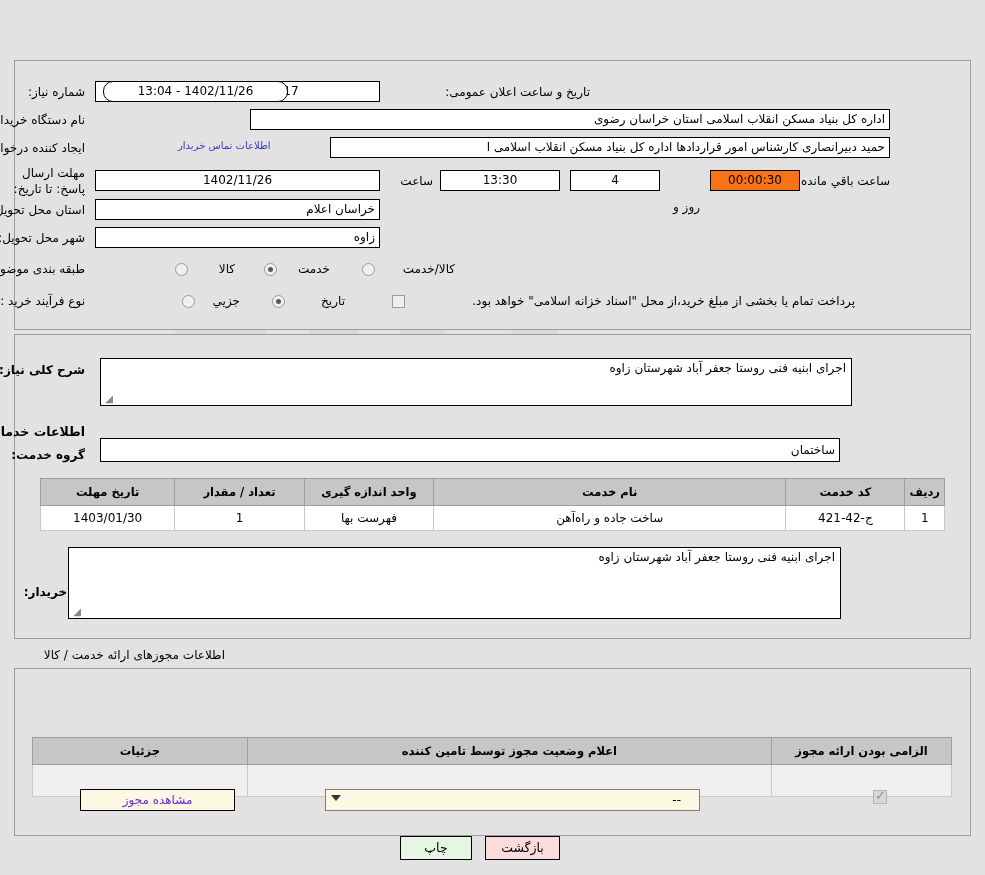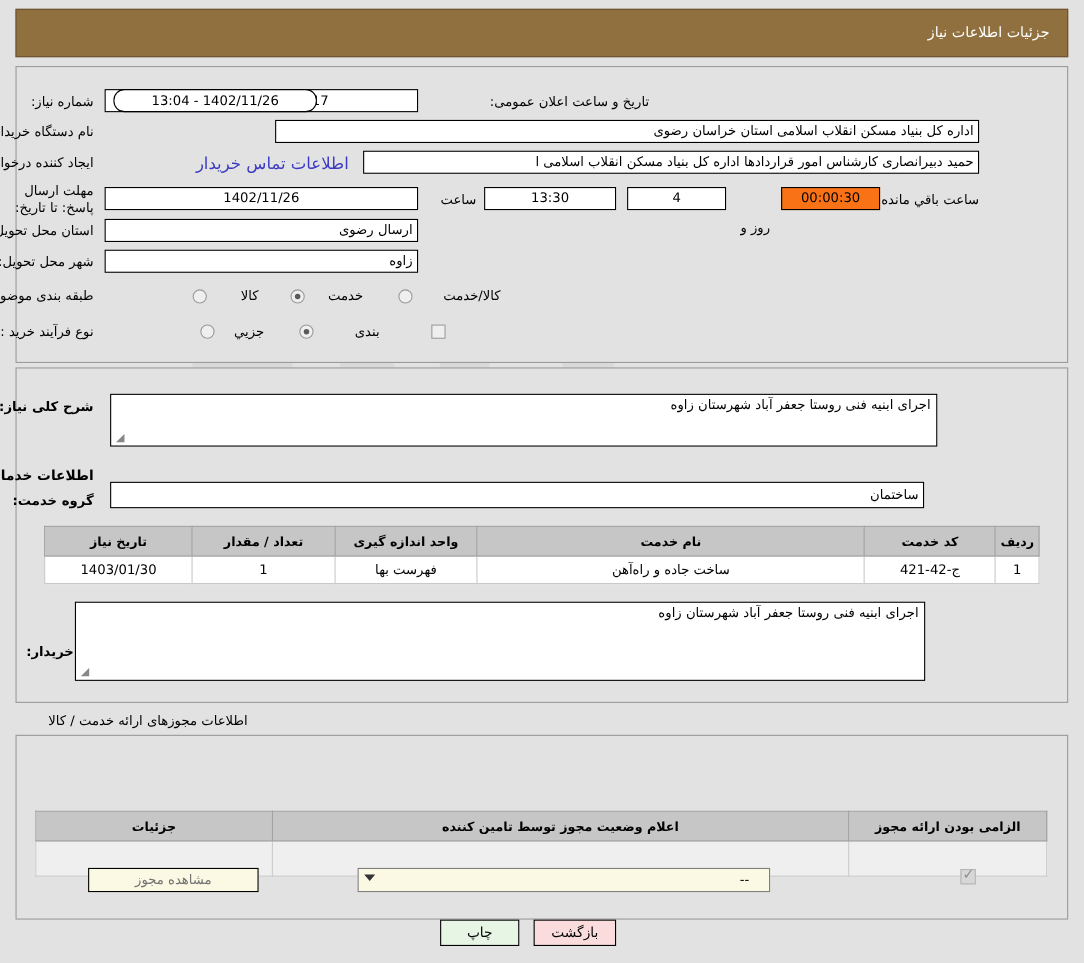--- a/index.html
+++ b/index.html
@@ -92,21 +92,21 @@
     text-align: right;
     direction: rtl;
     z-index: 3;
   }
   .fld.ctr { text-align: center; }
   .fld.cream { background: #f97316; }
 
   .linktxt {
     position: absolute;
     color: #3a3ac4;
-    font-size: 15px;
+    font-size: 10px;
     white-space: nowrap;
     z-index: 4;
     cursor: pointer;
   }
 
   
   .radio {
     position: absolute;
     width: 13px; height: 13px;
     border-radius: 50%;
@@ -199,21 +199,21 @@
     border-top: 6px solid #333;
   }
   .btn-sm {
     position: absolute;
     background: #fbf8e3;
     border: 1px solid #000;
     height: 22px;
     line-height: 20px;
     font-size: 12px;
     text-align: center;
-    color: #737373;
+    color: #6d28d9;
     z-index: 4;
     cursor: pointer;
   }
   .chk-on {
     position: absolute;
     width: 14px; height: 14px;
     border: 1px solid #b4b4b4;
     background: #d7d7d7;
     z-index: 4;
   }
@@ -251,23 +251,20 @@
       <path d="M175 25 h70 l0 22 -24 0 0 170 c0 22 -14 36 -34 36 h-12 z"></path>
       <path d="M196 25 h120 c34 0 56 22 56 54 0 26 -14 44 -36 52 l42 96 h-50 l-36 -86 h-26 v86 h-44 z M262 69 v52 h30 c16 0 26 -10 26 -26 0 -16 -10 -26 -26 -26 z"></path>
       <path d="M390 210 l66 -185 h46 l66 185 h-48 l-12 -38 h-60 l-12 38 z M462 136 h36 l-18 -58 z"></path>
     </g>
     <g fill="#e7c6c6" opacity=".85">
       <path d="M330 18 l34 0 28 74 28 -74 34 0 -48 118 -28 0 z"></path>
     </g>
     <text x="492" y="150" text-anchor="middle" font-family="DejaVu Sans, sans-serif" font-size="56" font-weight="bold" fill="#d4d4d4" letter-spacing="1">AnaTender.net</text>
   </svg>
 
-  <div class="titlebar">
-    <div class="ttl">جزئیات اطلاعات نیاز</div>
-  </div>
 
   <div class="panel"></div>
 
   <div class="lbl" style="right:900px; top:85px;">شماره نیاز:</div>
   <div class="fld ctr" style="right:605px; top:81px; width:285px;">1102005438001017</div>
   <div class="lbl" style="right:395px; top:85px;">تاریخ و ساعت اعلان عمومی:</div>
 
   <div class="fld ctr" style="left:103px; top:81px; width:185px;border-radius:10px;">1402/11/26 - 13:04</div>
 
   <div class="lbl" style="right:900px; top:113px;">نام دستگاه خریدار:</div>
@@ -280,39 +277,40 @@
   <div class="lbl" style="right:900px; top:165px; line-height:16px; width:78px; white-space:normal; text-align:right;">مهلت ارسال پاسخ: تا تاریخ:</div>
   <div class="fld ctr" style="right:605px; top:170px; width:285px;">1402/11/26</div>
   <div class="lbl" style="right:552px; top:174px;">ساعت</div>
   <div class="fld ctr" style="right:425px; top:170px; width:120px;">13:30</div>
   <div class="fld ctr" style="right:325px; top:170px; width:90px;">4</div>
   <div class="lbl" style="right:285px; top:174px;margin-top:26px;">روز و</div>
   <div class="fld ctr cream" style="right:185px; top:170px; width:90px;">00:00:30</div>
   <div class="lbl" style="right:95px; top:174px;">ساعت باقي مانده</div>
 
   <div class="lbl" style="right:900px; top:203px;">استان محل تحویل:</div>
-  <div class="fld" style="right:605px; top:199px; width:285px;">ارسال رضوی</div>
+  <div class="fld" style="right:605px; top:199px; width:285px;">خراسان اعلام</div>
 
   <div class="lbl" style="right:900px; top:231px;">شهر محل تحویل:</div>
   <div class="fld" style="right:605px; top:227px; width:285px;">زاوه</div>
 
   <div class="lbl" style="right:900px; top:262px;">طبقه بندی موضوعی:</div>
   <div class="radio" style="right:797px; top:263px;"></div>
   <div class="lbl" style="right:750px; top:262px;">کالا</div>
   <div class="radio on" style="right:708px; top:263px;"></div>
   <div class="lbl" style="right:655px; top:262px;">خدمت</div>
   <div class="radio" style="right:610px; top:263px;"></div>
   <div class="lbl" style="right:530px; top:262px;">کالا/خدمت</div>
 
   <div class="lbl" style="right:900px; top:294px;">نوع فرآیند خرید :</div>
   <div class="radio" style="right:790px; top:295px;"></div>
   <div class="lbl" style="right:745px; top:294px;">جزیي</div>
   <div class="radio on" style="right:700px; top:295px;"></div>
-  <div class="lbl" style="right:640px; top:294px;">بندی</div>
+  <div class="lbl" style="right:640px; top:294px;">تاریخ</div>
   <div class="chk" style="right:580px; top:295px;"></div>
+  <div class="lbl" style="right:130px; top:294px;">پرداخت تمام یا بخشی از مبلغ خرید،از محل "اسناد خزانه اسلامی" خواهد بود.</div>
 
   <div class="panel2"></div>
 
   <div class="lbl b" style="right:900px; top:363px;">شرح کلی نیاز:</div>
   <div class="ta" style="left:100px; top:358px; width:752px; height:48px;">
     <span>اجرای ابنیه فنی روستا جعفر آباد شهرستان زاوه</span>
     <span class="grip">◢</span>
   </div>
 
   <div class="lbl b" style="right:900px; top:424px; font-size:12.5px;">اطلاعات خدمات مورد نیاز</div>
@@ -321,21 +319,21 @@
   <div class="fld" style="left:100px; top:438px; width:740px; height:24px; line-height:22px;">ساختمان</div>
 
   <table class="grid" style="right:40px; top:478px; width:905px;">
     <thead>
       <tr>
         <th style="width:35px;">ردیف</th>
         <th style="width:120px;">کد خدمت</th>
         <th style="width:355px;">نام خدمت</th>
         <th style="width:130px;">واحد اندازه گیری</th>
         <th style="width:130px;">تعداد / مقدار</th>
-        <th style="width:135px;">تاریخ نیاز</th>
+        <th style="width:135px;">تاریخ مهلت</th>
       </tr>
     </thead>
     <tbody>
       <tr>
         <td>1</td>
         <td>ج-42-421</td>
         <td>ساخت جاده و راه‌آهن</td>
         <td>فهرست بها</td>
         <td>1</td>
         <td>1403/01/30</td>

